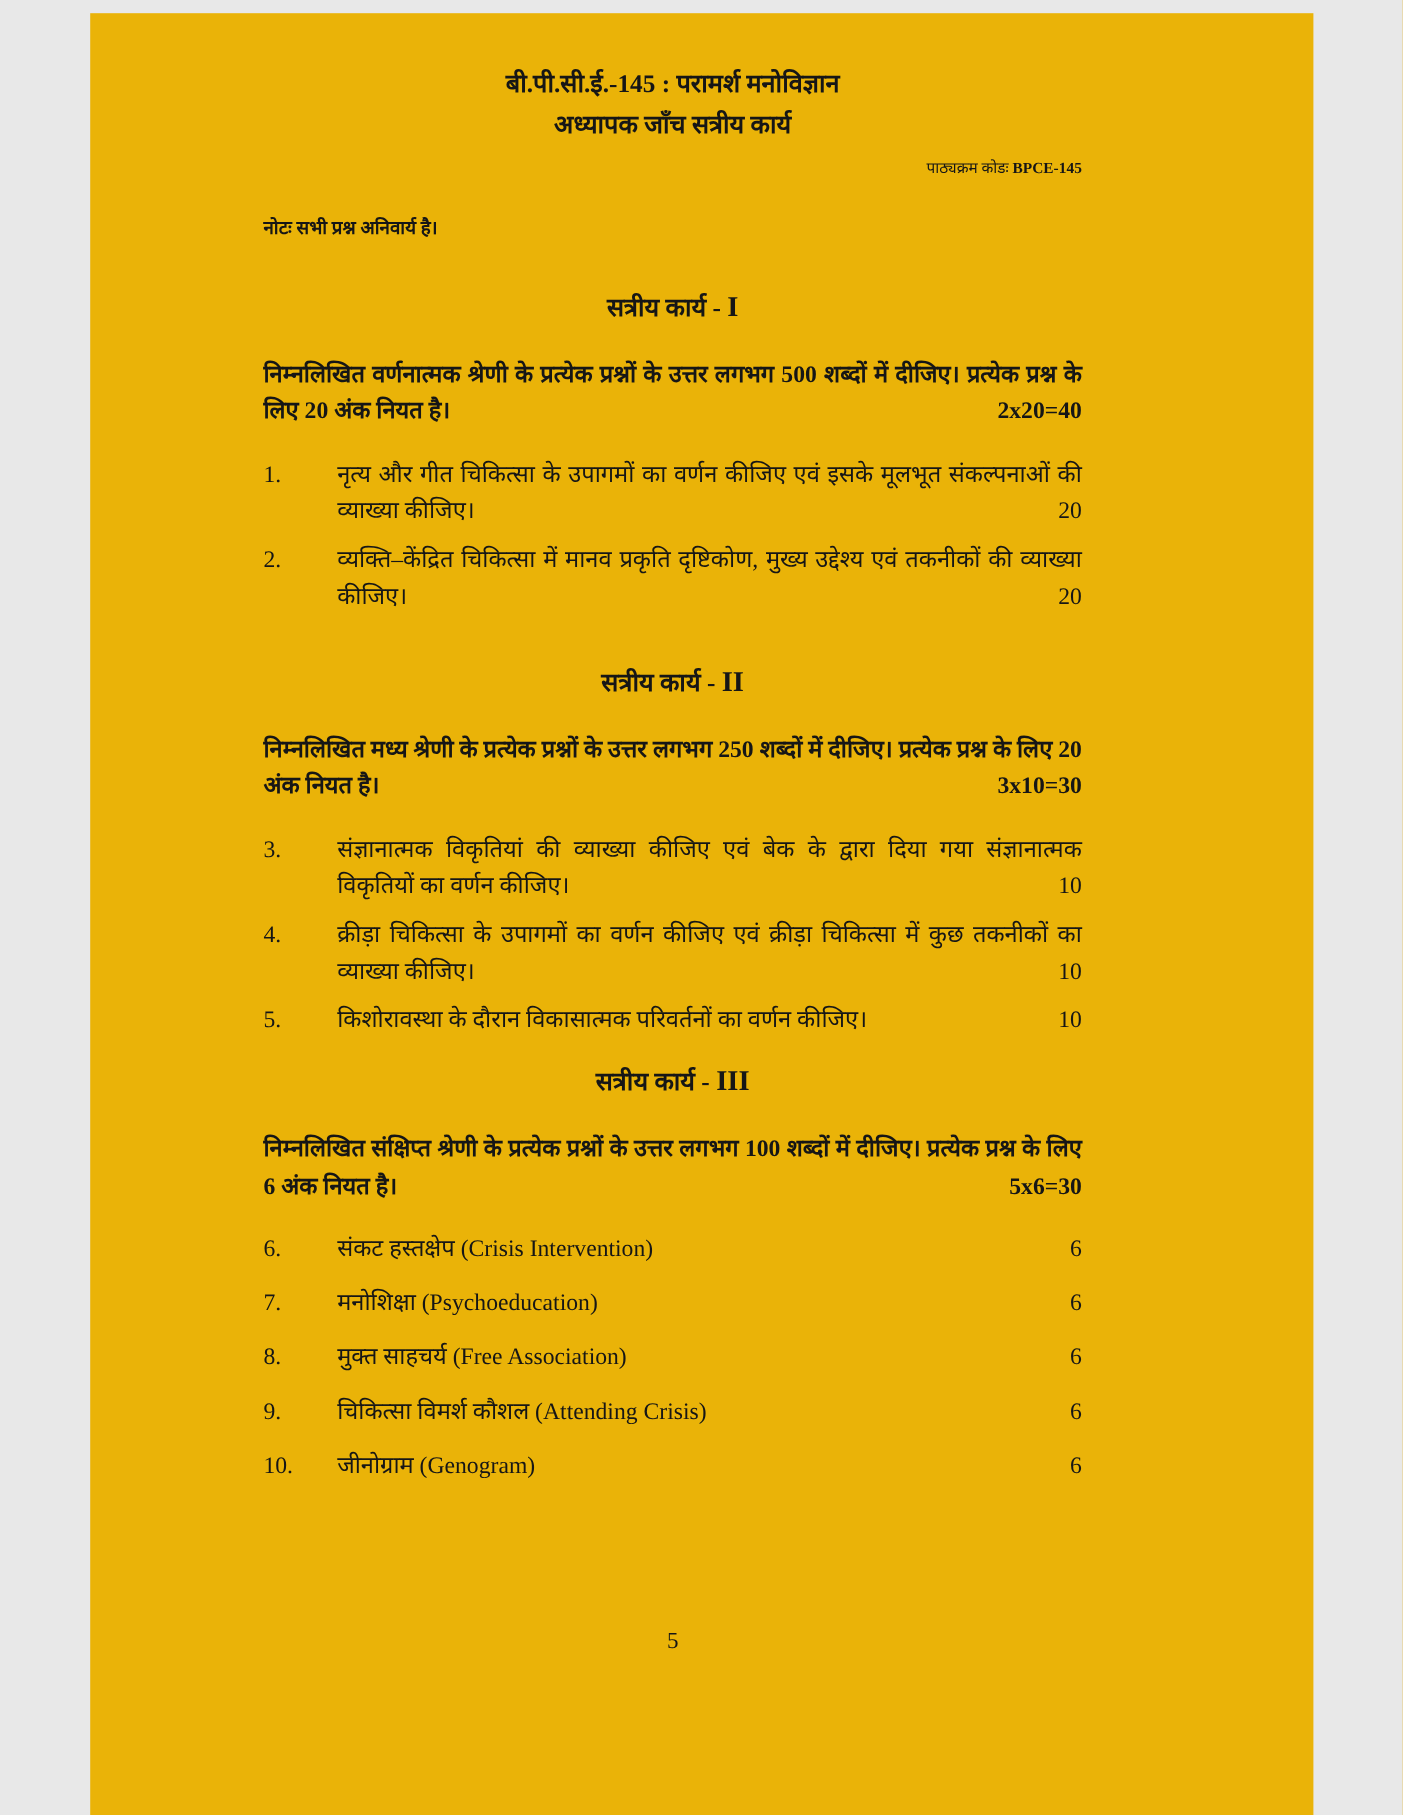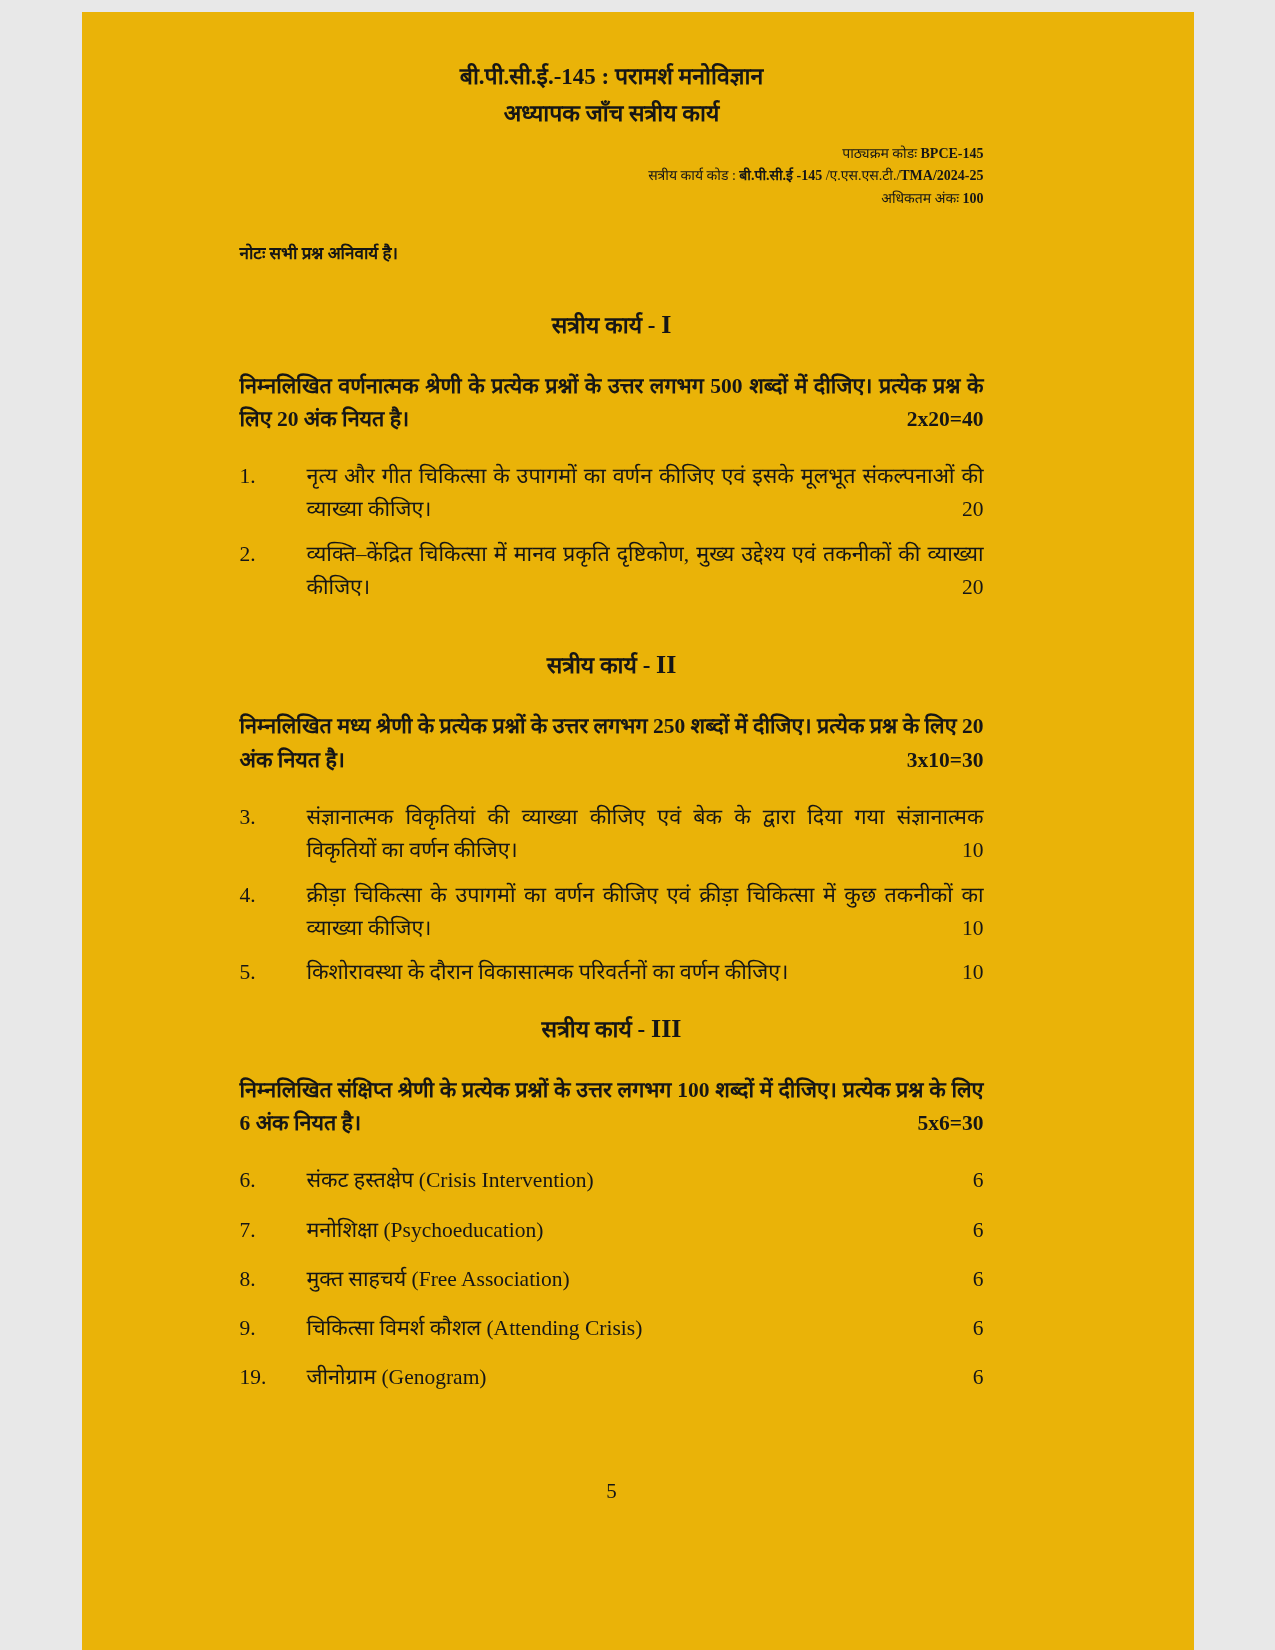--- a/index.html
+++ b/index.html
@@ -37,22 +37,20 @@
 
 <div class="page">
 
   <div class="title-block">
     <div>बी.पी.सी.ई.-145 : परामर्श मनोविज्ञान</div>
     <div>अध्यापक जाँच सत्रीय कार्य</div>
   </div>
 
   <div class="header-block">
     <div><span>पाठ्यक्रम कोडः </span><span class="b">BPCE-145</span></div>
-    <div><span>सत्रीय कार्य कोड : </span><span class="b">बी.पी.सी.ई -145</span><span> /ए.एस.एस.टी./</span><span class="b">TMA/2024-25</span></div>
-    <div><span>अधिकतम अंकः </span><span class="b">100</span></div>
   </div>
 
   <div class="note">नोटः सभी प्रश्न अनिवार्य है।</div>
 
   <div class="section-heading"><span>सत्रीय कार्य - </span><span class="roman">I</span></div>
 
   <p class="intro"><span>निम्नलिखित </span><span class="cat">वर्णनात्मक श्रेणी</span><span> के प्रत्येक प्रश्नों के उत्तर लगभग 500 शब्दों में दीजिए। प्रत्येक प्रश्न के लिए 20 अंक नियत है।</span><span class="total">2x20=40</span></p>
 
   <div class="question">
     <div class="qnum">1.</div>
@@ -101,19 +99,19 @@
     <div class="qnum">8.</div>
     <div class="qtext"><span>मुक्त साहचर्य (Free Association)</span><span class="marks">6</span></div>
   </div>
 
   <div class="question short">
     <div class="qnum">9.</div>
     <div class="qtext"><span>चिकित्सा विमर्श कौशल (Attending Crisis)</span><span class="marks">6</span></div>
   </div>
 
   <div class="question short">
-    <div class="qnum">19.</div>
+    <div class="qnum">10.</div>
     <div class="qtext"><span>जीनोग्राम (Genogram)</span><span class="marks">6</span></div>
   </div>
 
   <div class="page-number">5</div>
 
 </div>
 
 </body></html>

